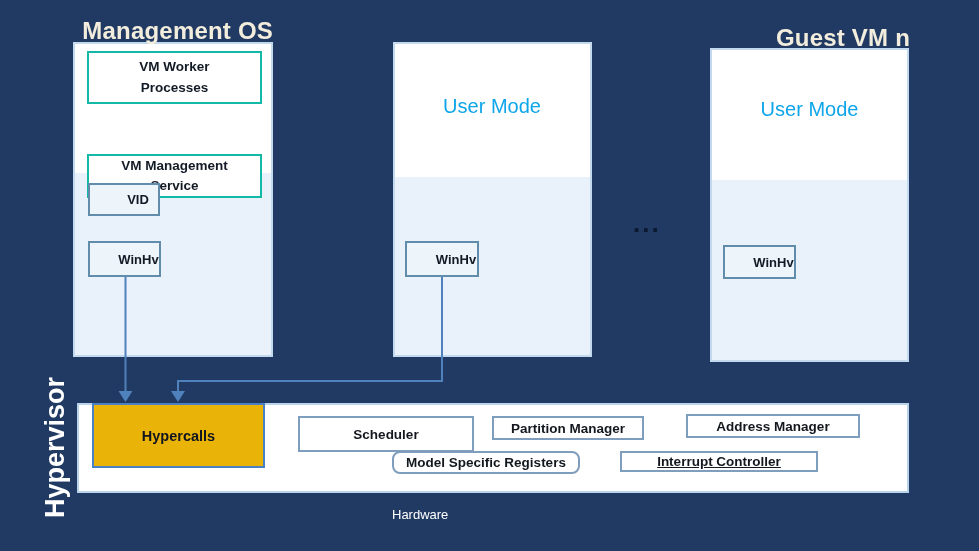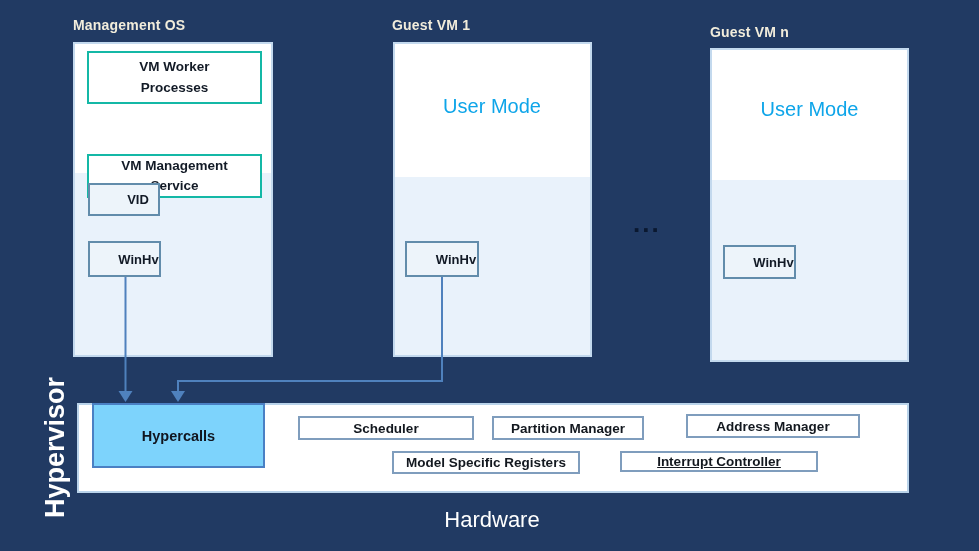--- a/index.html
+++ b/index.html
@@ -3,22 +3,22 @@
 <meta charset="utf-8">
 <style>
   html,body{margin:0;padding:0;background:#0d1626;}
   .stage{
     position:relative;width:979px;height:551px;overflow:hidden;
     background:#213a63;
     font-family:"Liberation Sans", sans-serif;
   }
   .abs{position:absolute;box-sizing:border-box;}
   .col-title{
-    width:200px;text-align:left;
-    color:#f2eddc;font-weight:bold;font-size:14px;letter-spacing:.2px;
+    width:200px;text-align:right;
+    color:#f2eddc;font-weight:bold;font-size:24px;letter-spacing:.2px;
     z-index:2;
   }
   .column{
     background:#e9f2fb;border:2px solid #c3d9ee;z-index:1;
   }
   .column .white-top{
     position:absolute;left:0;top:0;right:0;background:#ffffff;
   }
   .inner-box{
     display:flex;align-items:center;justify-content:center;text-align:center;
@@ -35,45 +35,44 @@
     width:198px;text-align:center;color:#0ea5e9;font-size:20px;z-index:3;
   }
   .dots{
     color:#0a1830;font-size:26px;font-weight:bold;letter-spacing:2px;z-index:3;
   }
   .hv-band{
     background:#ffffff;border:2px solid #b9d3ea;z-index:2;
   }
   .hypercalls{
     display:flex;align-items:center;justify-content:center;
-    background:#7dd3fc;border:2px solid #4a80c4;
+    background:#eab308;border:2px solid #4a80c4;
     color:#10151f;font-size:14.5px;font-weight:600;z-index:4;
   }
   .band-box{
     display:flex;align-items:center;justify-content:center;
     background:#ffffff;border:2px solid #7f9dbd;
     color:#13181f;font-size:13.5px;font-weight:600;z-index:4;
   }
   .hv-label{
     width:140px;height:36px;line-height:36px;text-align:center;
     color:#ffffff;font-weight:bold;font-size:27px;
     transform:rotate(-90deg);transform-origin:center;z-index:2;
   }
   .hw-label{
-    width:200px;text-align:center;color:#ffffff;font-size:22px;z-index:2;
+    width:200px;color:#ffffff;font-size:13px;z-index:2;
   }
   svg.wires{position:absolute;left:0;top:0;z-index:5;pointer-events:none;}
 </style>
 </head>
 <body>
 
 <div class="stage">
 
   <div class="abs col-title" style="left:73px;top:17px;">Management OS</div>
-  <div class="abs col-title" style="left:392px;top:17px;">Guest VM 1</div>
   <div class="abs col-title" style="left:710px;top:24px;">Guest VM n</div>
 
   <div class="abs column" style="left:73px;top:42px;width:200px;height:315px;">
     <div class="white-top" style="height:129px;"></div>
   </div>
   <div class="abs inner-box" style="left:87px;top:51px;width:175px;height:53px;">VM Worker
 Processes</div>
   <div class="abs inner-box" style="left:87px;top:123px;width:175px;height:44px;margin-top:31px;">VM Management
 Service</div>
   <div class="abs soft-box" style="left:88px;top:183px;width:72px;height:33px;">VID</div>
@@ -88,24 +87,24 @@
   <div class="abs column" style="left:710px;top:48px;width:199px;height:314px;">
     <div class="white-top" style="height:130px;"></div>
   </div>
   <div class="abs user-mode" style="left:710px;top:98px;width:199px;">User Mode</div>
   <div class="abs soft-box" style="left:723px;top:245px;width:73px;height:34px;">WinHv</div>
 
   <div class="abs dots" style="left:633px;top:208px;">...</div>
 
   <div class="abs hv-band" style="left:77px;top:403px;width:832px;height:90px;"></div>
   <div class="abs hypercalls" style="left:92px;top:403px;width:173px;height:65px;">Hypercalls</div>
-  <div class="abs band-box" style="left:298px;top:416px;width:176px;height:24px;">Scheduler</div>
+  <div class="abs band-box" style="left:298px;top:416px;width:176px;height:36px;">Scheduler</div>
   <div class="abs band-box" style="left:492px;top:416px;width:152px;height:24px;">Partition Manager</div>
   <div class="abs band-box" style="left:686px;top:414px;width:174px;height:24px;text-align:right;">Address Manager</div>
-  <div class="abs band-box" style="left:392px;top:451px;width:188px;height:23px;">Model Specific Registers</div>
+  <div class="abs band-box" style="left:392px;top:451px;width:188px;height:23px;border-radius:8px;">Model Specific Registers</div>
   <div class="abs band-box" style="left:620px;top:451px;width:198px;height:21px;text-decoration:underline;">Interrupt Controller</div>
 
   <div class="abs hv-label" style="left:-15px;top:430px;">Hypervisor</div>
 
   <div class="abs hw-label" style="left:392px;top:507px;">Hardware</div>
 
   <svg class="wires" width="979" height="551" viewBox="0 0 979 551">
     <g stroke="#4f81bd" stroke-width="2" fill="none">
       <path d="M125.5 277 V 392"></path>
       <path d="M442 277 V 381 H 178 V 392"></path>

